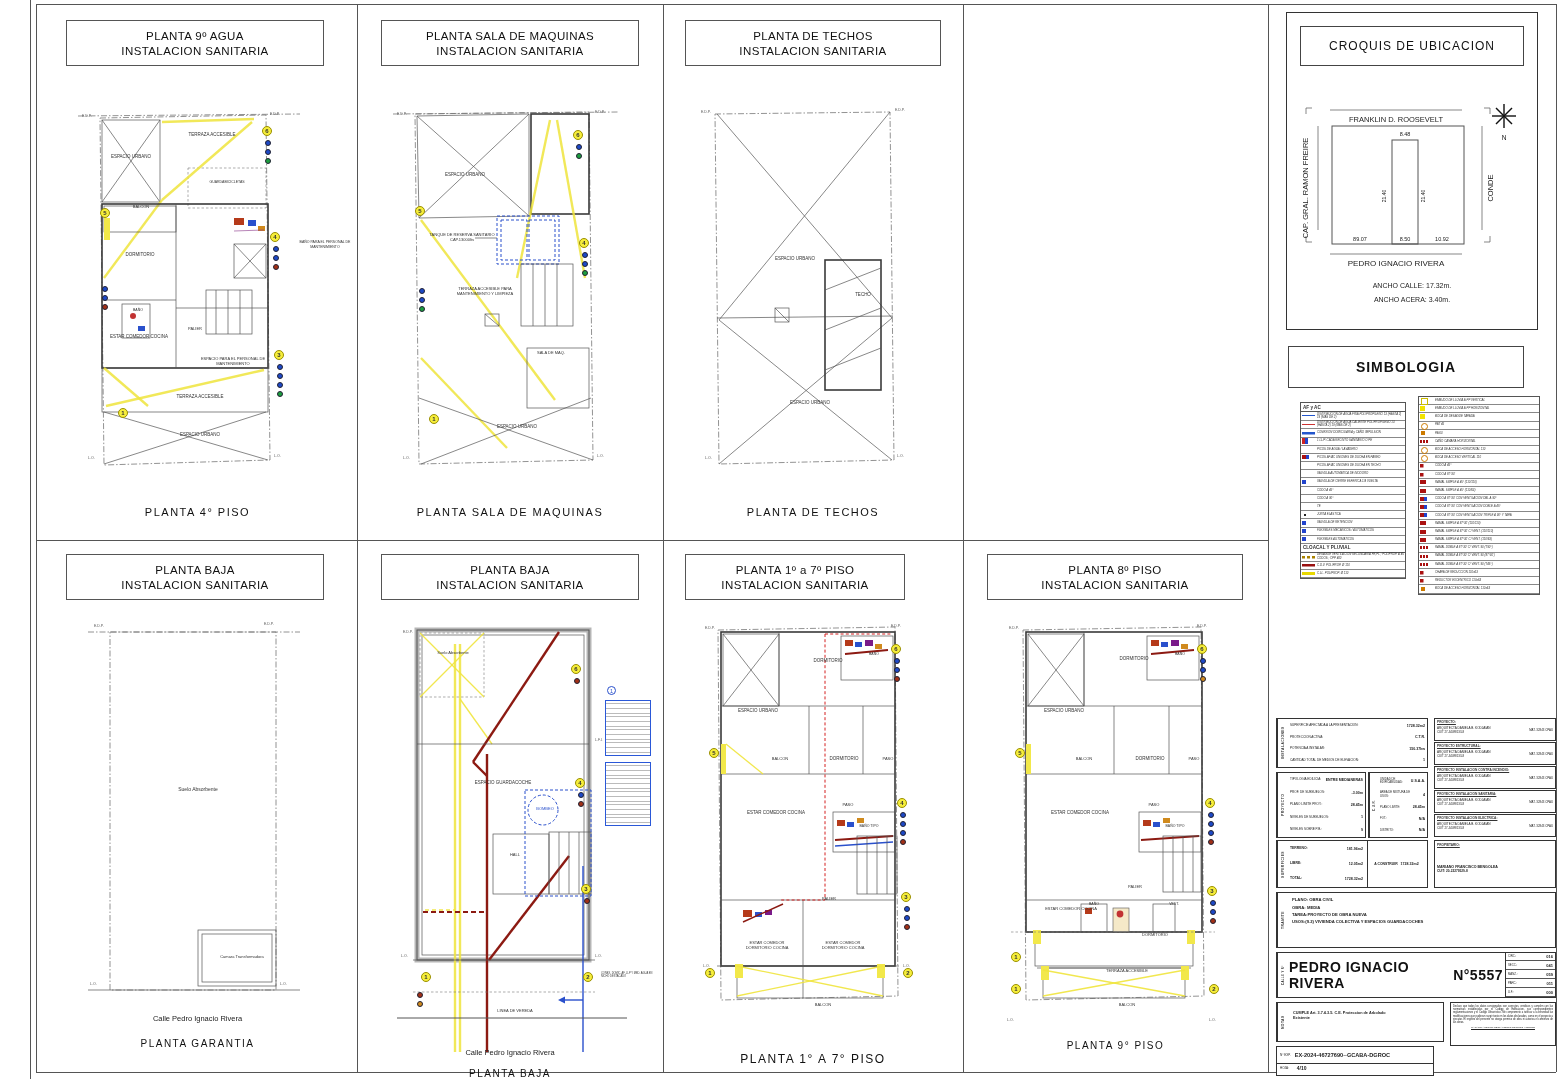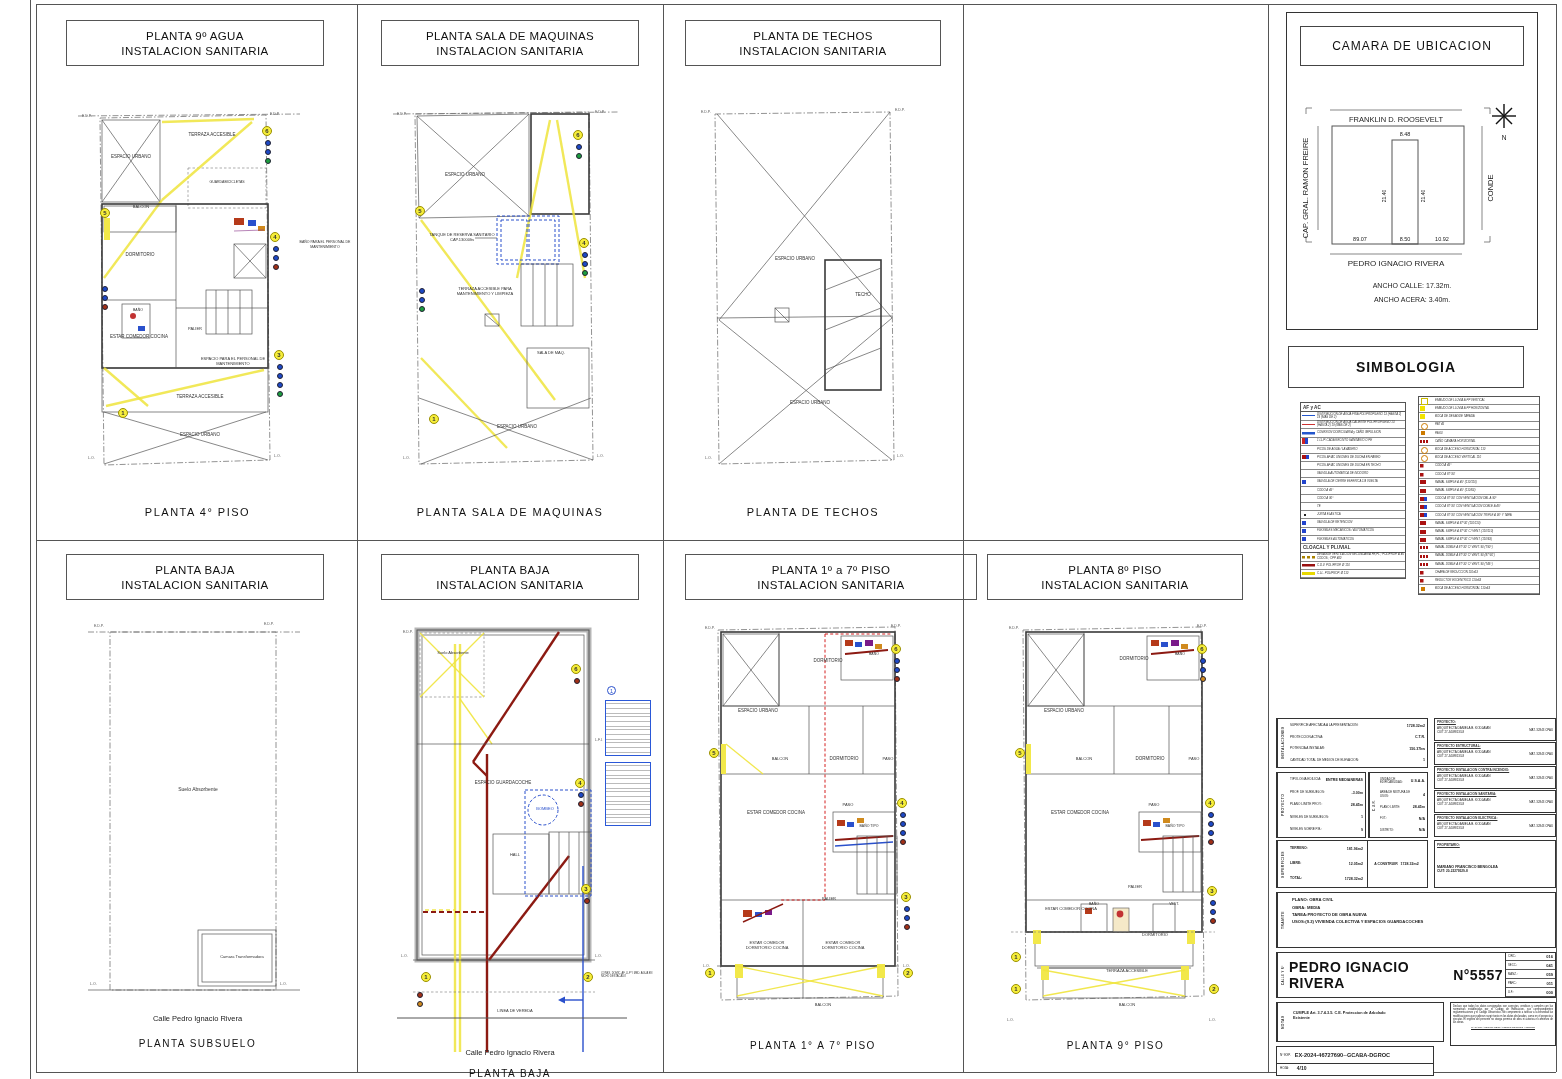--- a/index.html
+++ b/index.html
@@ -268,21 +268,21 @@
       <rect x="160" y="326" width="78" height="56" class="thin"></rect>
       <rect x="164" y="330" width="70" height="48" class="thin"></rect>
     </svg>
     <div class="lbl f5" style="left:120px;top:246px;width:80px">Suelo Absorbente</div>
     <div class="lbl f4" style="left:168px;top:414px;width:72px">Camara Transformadora</div>
     <span class="edge" style="left:56px;top:84px">E.D.P.</span>
     <span class="edge" style="left:226px;top:82px">E.D.P.</span>
     <span class="edge" style="left:52px;top:442px">L.O.</span>
     <span class="edge" style="left:242px;top:442px">L.O.</span>
     <div class="street" style="top:474px">Calle Pedro Ignacio Rivera</div>
-    <div class="cap" style="top:498px;font-size:10px">PLANTA SUBSUELO</div>
+    <div class="cap" style="top:498px;font-size:10px">PLANTA GARANTIA</div>
   </div>
 
   <div class="panel" style="left:357px;top:540px;width:306px;height:532px">
     <div class="tbox" style="left:24px;top:14px;width:258px;height:46px">
       <div class="t1">PLANTA  BAJA</div>
       <div class="t1">INSTALACION SANITARIA</div>
     </div>
     <svg style="left:0;top:64px" width="306" height="448" viewBox="0 0 306 448">
       <rect x="60" y="26" width="172" height="330" class="hatch"></rect>
       <rect x="60" y="26" width="172" height="330" class="thin" style="stroke-width:1"></rect>
@@ -336,21 +336,21 @@
     <i class="dot r" style="left:227px;top:358px"></i>
     <div class="marker" style="left:64px;top:432px">1</div>
     <div class="marker" style="left:226px;top:432px">2</div>
     <i class="dot r" style="left:60px;top:452px"></i>
     <i class="dot o" style="left:60px;top:461px"></i>
     <div class="street" style="top:508px">Calle Pedro Ignacio Rivera</div>
     <div class="cap" style="top:528px;font-size:10px">PLANTA BAJA</div>
   </div>
 
   <div class="panel" style="left:663px;top:540px;width:300px;height:532px">
-    <div class="tbox" style="left:22px;top:14px;width:292px;height:46px">
+    <div class="tbox" style="left:22px;top:14px;width:220px;height:46px">
       <div class="t1">PLANTA 1º  a 7º PISO</div>
       <div class="t1">INSTALACION SANITARIA</div>
     </div>
     <svg style="left:0;top:64px" width="300" height="440" viewBox="0 0 300 440">
       <path d="M55 26 L232 23 L235 392 L58 396 Z" class="lot"></path>
       <rect x="58" y="28" width="174" height="334" class="wall"></rect>
       <rect x="60" y="30" width="56" height="72" class="thin"></rect>
       <line x1="60" y1="30" x2="116" y2="102" class="thin"></line>
         <line x1="116" y1="30" x2="60" y2="102" class="thin"></line>
       <rect x="178" y="32" width="52" height="44" class="thin"></rect>
@@ -417,21 +417,21 @@
     <i class="dot b" style="left:237px;top:272px"></i>
     <i class="dot b" style="left:237px;top:281px"></i>
     <i class="dot b" style="left:237px;top:290px"></i>
     <i class="dot r" style="left:237px;top:299px"></i>
     <div class="marker" style="left:238px;top:352px">3</div>
     <i class="dot b" style="left:241px;top:366px"></i>
     <i class="dot b" style="left:241px;top:375px"></i>
     <i class="dot r" style="left:241px;top:384px"></i>
     <div class="marker" style="left:42px;top:428px">1</div>
     <div class="marker" style="left:240px;top:428px">2</div>
-    <div class="cap" style="top:500px;font-size:10px">PLANTA  1° A 7° PISO</div>
+    <div class="cap" style="top:512px;font-size:12px">PLANTA  1° A 7° PISO</div>
   </div>
 
   <div class="panel" style="left:963px;top:540px;width:305px;height:532px">
     <div class="tbox" style="left:24px;top:14px;width:256px;height:46px">
       <div class="t1">PLANTA 8º PISO</div>
       <div class="t1">INSTALACION SANITARIA</div>
     </div>
     <svg style="left:0;top:64px" width="305" height="440" viewBox="0 0 305 440">
       <path d="M60 26 L238 23 L241 392 L63 396 Z" class="lot"></path>
       <rect x="63" y="28" width="176" height="300" class="wall"></rect>
@@ -513,21 +513,21 @@
     <i class="dot r" style="left:247px;top:378px"></i>
     <div class="marker" style="left:48px;top:412px">1</div>
     <div class="marker" style="left:48px;top:444px">1</div>
     <div class="marker" style="left:246px;top:444px">2</div>
     <div class="cap" style="top:500px;font-size:10px">PLANTA  9° PISO</div>
   </div>
 
   <div class="rc">
 
     <div class="rbox" style="left:18px;top:12px;width:252px;height:318px"></div>
-    <div class="rtitle" style="left:32px;top:26px;width:224px;height:40px">CAMARA DE UBICACION</div>
+    <div class="rtitle" style="left:32px;top:26px;width:224px;height:40px">CROQUIS DE UBICACION</div>
     <svg style="left:20px;top:70px" width="248" height="206" viewBox="0 0 248 206">
       <path d="M18 44 v-6 h6 M196 38 h6 v6 M18 166 v6 h6 M196 172 h6 v-6" class="thin"></path>
       <line x1="42" y1="40" x2="174" y2="40" class="thin"></line>
       <line x1="30" y1="56" x2="30" y2="160" class="thin"></line>
       <line x1="194" y1="56" x2="194" y2="160" class="thin"></line>
       <line x1="42" y1="184" x2="174" y2="184" class="thin"></line>
       <rect x="44" y="56" width="132" height="118" class="thin" style="stroke-width:1"></rect>
       <rect x="104" y="70" width="26" height="104" class="thin" style="stroke-width:1"></rect>
       <text x="108" y="52" font-size="7.5" text-anchor="middle" fill="#222">FRANKLIN D. ROOSEVELT</text>
       <text x="20" y="118" font-size="7.5" text-anchor="middle" fill="#222" transform="rotate(-90 20 118)">CAP. GRAL. RAMON FREIRE</text>

